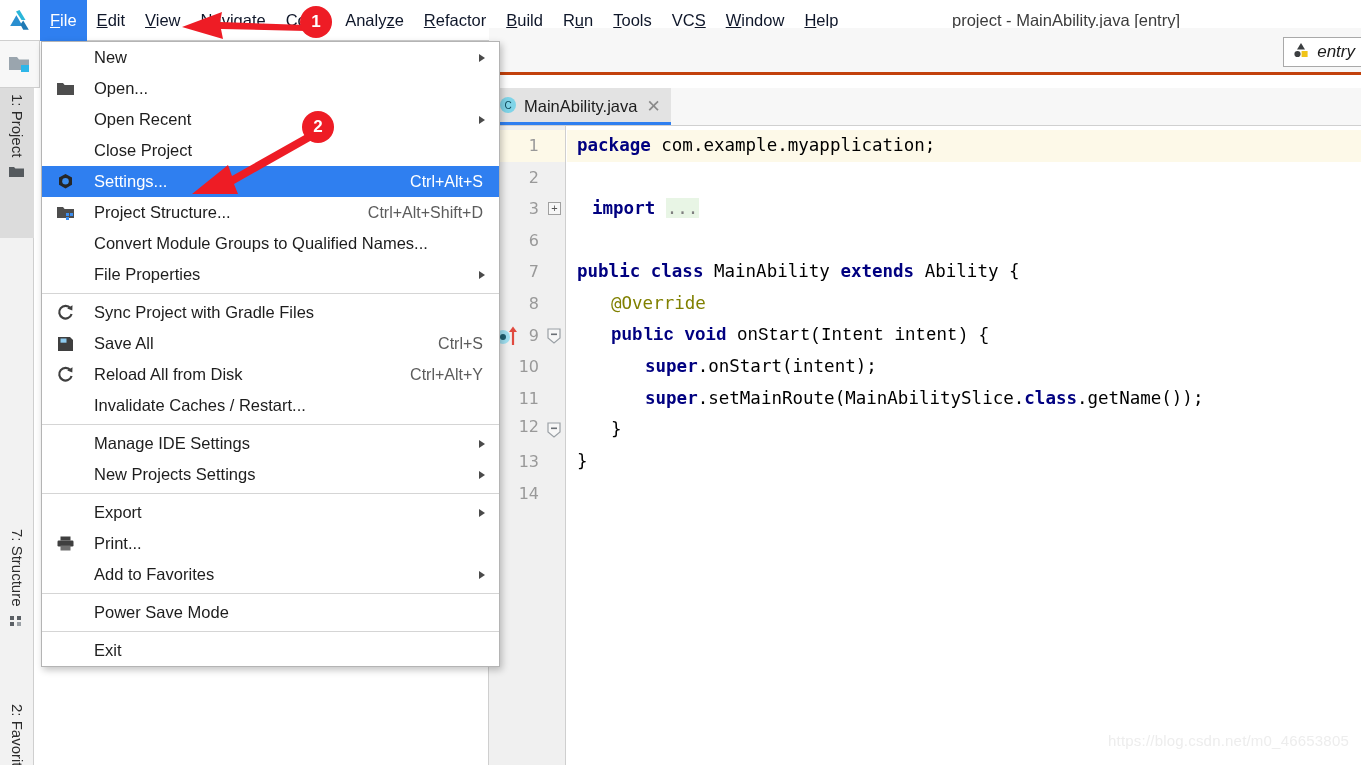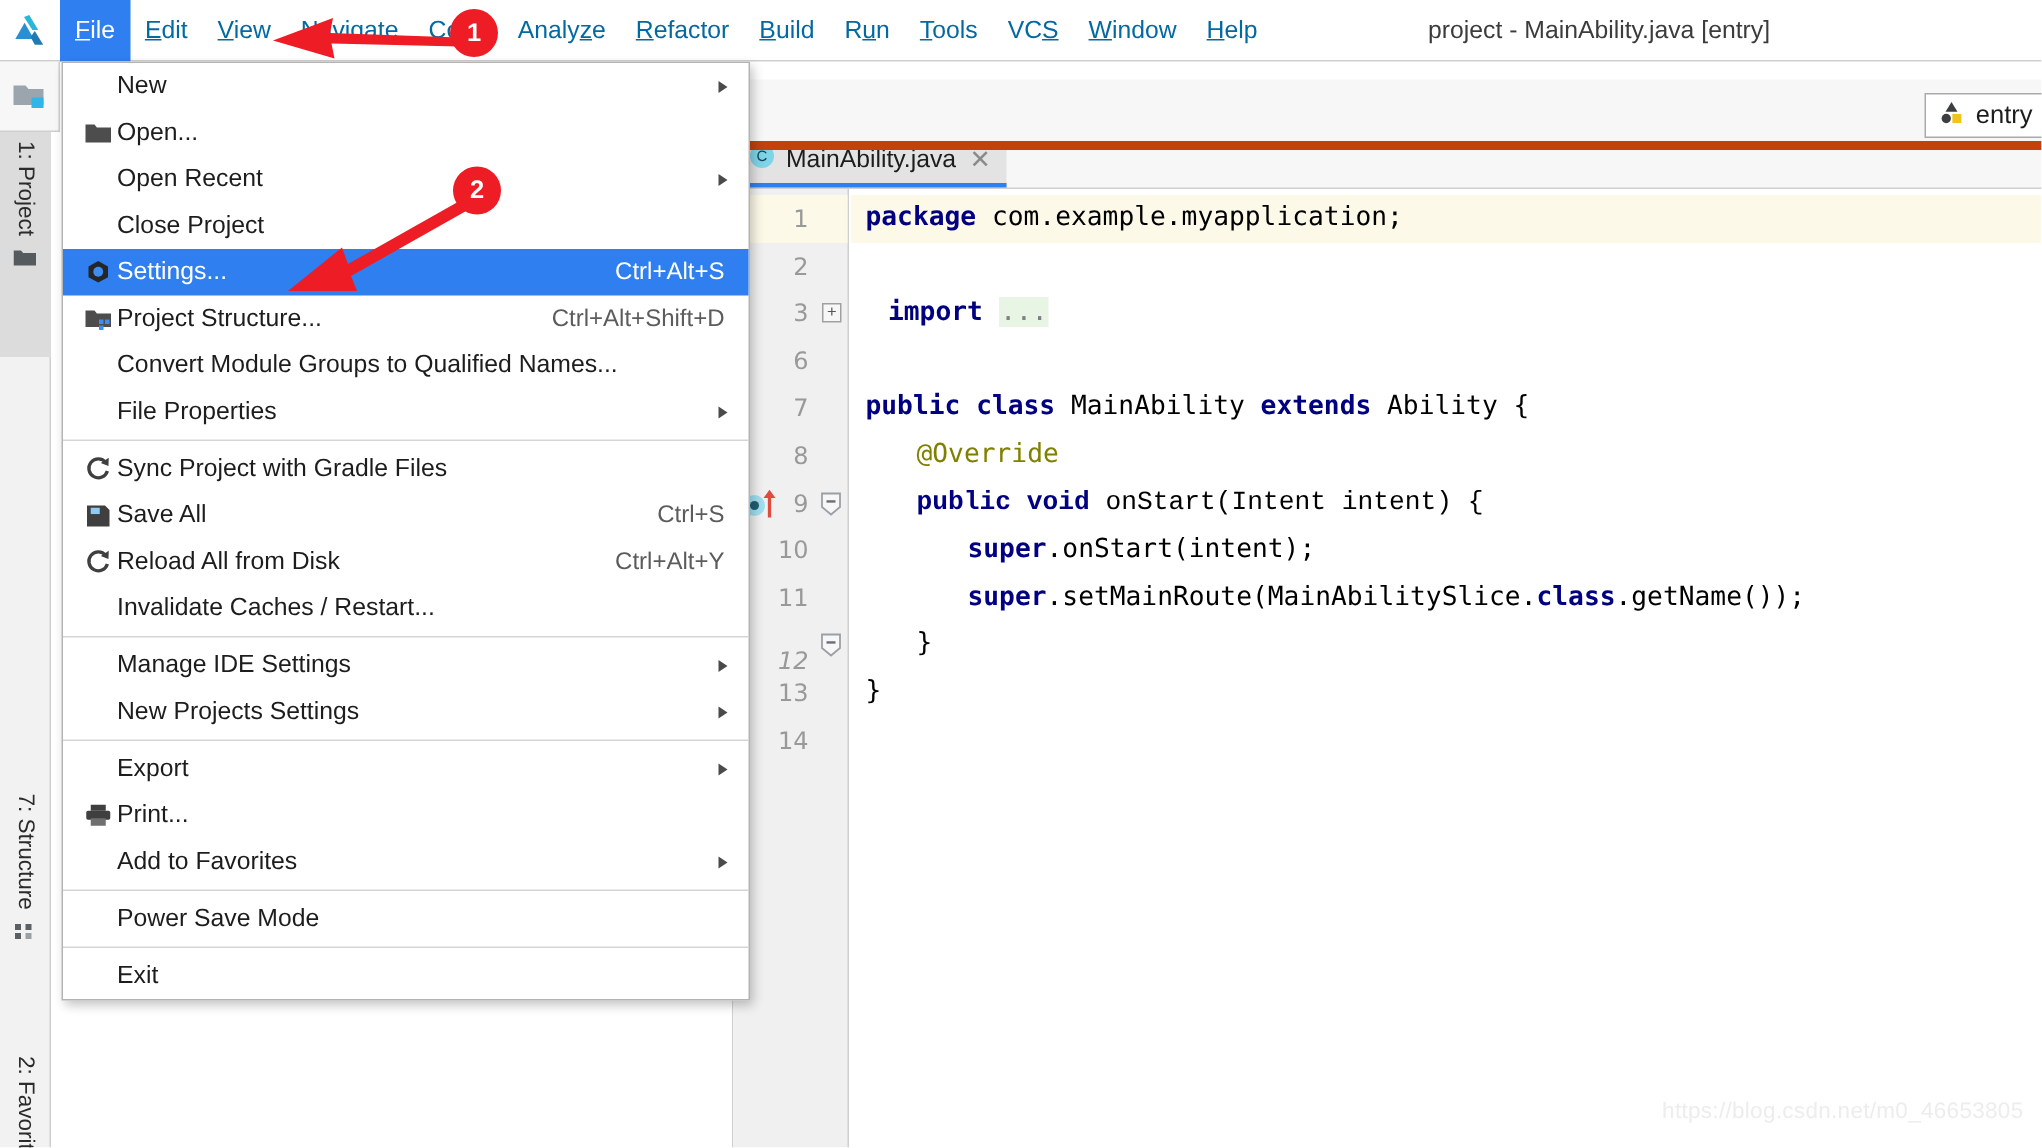--- a/index.html
+++ b/index.html
@@ -19,35 +19,36 @@
     display:flex;align-items:center;
     box-sizing:border-box;
   }
   #app-logo{
     width:40px;height:41px;display:flex;align-items:center;justify-content:center;
     flex:0 0 40px;
   }
   .menubar-item{
     height:41px;line-height:41px;
     padding:0 10px;
-    font-size:16.5px;color:#0369a1;
+    font-size:16.5px;color:#0f172a;
     white-space:nowrap;cursor:default;
   }
   .menubar-item.selected{background:#2f7ff0;color:#ffffff;}
   .menubar-item u{text-decoration:underline;}
   #win-title{
     position:absolute;left:952px;top:0;height:41px;line-height:41px;
     font-size:16.5px;color:#3c3c3c;white-space:nowrap;
   }
 
   
   #toolbar-strip{
-    position:absolute;left:489px;top:53px;width:872px;height:47px;
-    background:#f7f7f7;border-bottom:6px solid #c2410c;
-    box-sizing:border-box;
+    position:absolute;left:489px;top:28px;width:872px;height:47px;
+    background:#f7f7f7;border-bottom:3px solid #c2410c;
+    box-sizing:border-box;
+    font-style:italic;
   }
   #entry-btn{
     position:absolute;right:-5px;top:9px;
     height:30px;box-sizing:border-box;
     border:1px solid #a9a9a9;background:#ffffff;
     display:flex;align-items:center;gap:7px;
     padding:0 10px 0 8px;
     font-size:17px;color:#1d1d1d;
   }
 
@@ -157,21 +158,21 @@
     background:#ffffff;
     border:1px solid #b4b4b4;
     box-shadow:2px 3px 7px rgba(0,0,0,0.24);
     box-sizing:border-box;
     z-index:40;
   }
   .mi{
     position:relative;display:flex;align-items:center;
     height:31px;
     font-size:16.5px;color:#1d1d1d;
-    padding-left:8px;
+    padding-left:24px;
     box-sizing:border-box;
     white-space:nowrap;
   }
   .mi.sel{background:#2f7ff0;color:#ffffff;}
   .mi .mi-icon{
     position:absolute;left:12px;width:22px;height:22px;
     display:flex;align-items:center;justify-content:center;
   }
   .mi .mi-label{margin-left:28px;}
   .mi .mi-accel{
@@ -292,21 +293,21 @@
       <div class="caret-row" style="top: 4px; left: 0px; right: 0px;"></div>
       <div class="ln" style="top: 4px;">1</div>
       <div class="ln" style="top: 35.6px;">2</div>
       <div class="ln" style="top: 67.2px;">3</div>
       <div class="ln" style="top: 98.8px;">6</div>
       <div class="ln" style="top: 130.4px;">7</div>
       <div class="ln" style="top: 162px;">8</div>
       <div class="ln" style="top: 193.6px;">9</div>
       <div class="ln" style="top: 225.2px;">10</div>
       <div class="ln" style="top: 256.8px;">11</div>
-      <div class="ln" style="top: 299px; font-style: italic;">12</div>
+      <div class="ln" style="top: 285px;">12</div>
       <div class="ln" style="top: 320px;">13</div>
       <div class="ln" style="top: 351.6px;">14</div>
       <div class="fold-plus" style="top: 76.2px;">+</div>
       <div style="position: absolute; right: 44px; top: 199.6px;"><svg width="26" height="20" viewBox="0 0 26 20">
           <circle cx="8" cy="11" r="7" fill="#9fdff0"></circle>
           <circle cx="8" cy="11" r="3" fill="#1f5f70"></circle>
           <path d="M18 19 V4" stroke="#e04a3f" stroke-width="2.2"></path>
           <polygon points="18,0.5 22,6 14,6" fill="#e04a3f"></polygon>
         </svg></div>
       <div style="position: absolute; right: 4px; top: 201.6px; width: 14px; height: 16px;"><svg width="14" height="16" viewBox="0 0 14 16">

